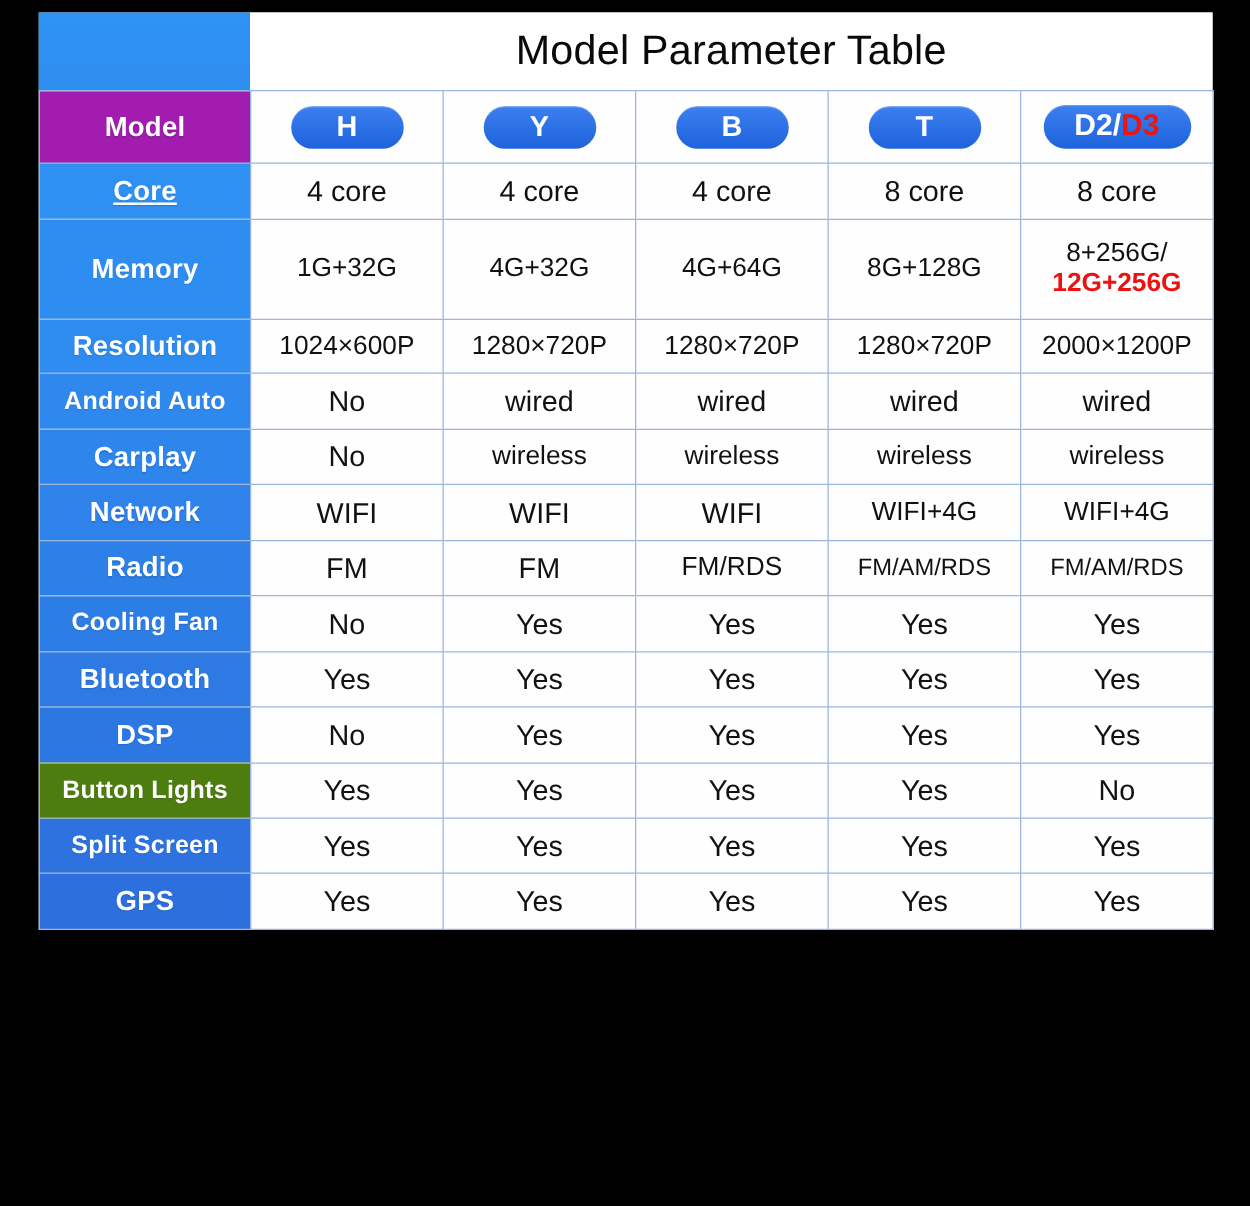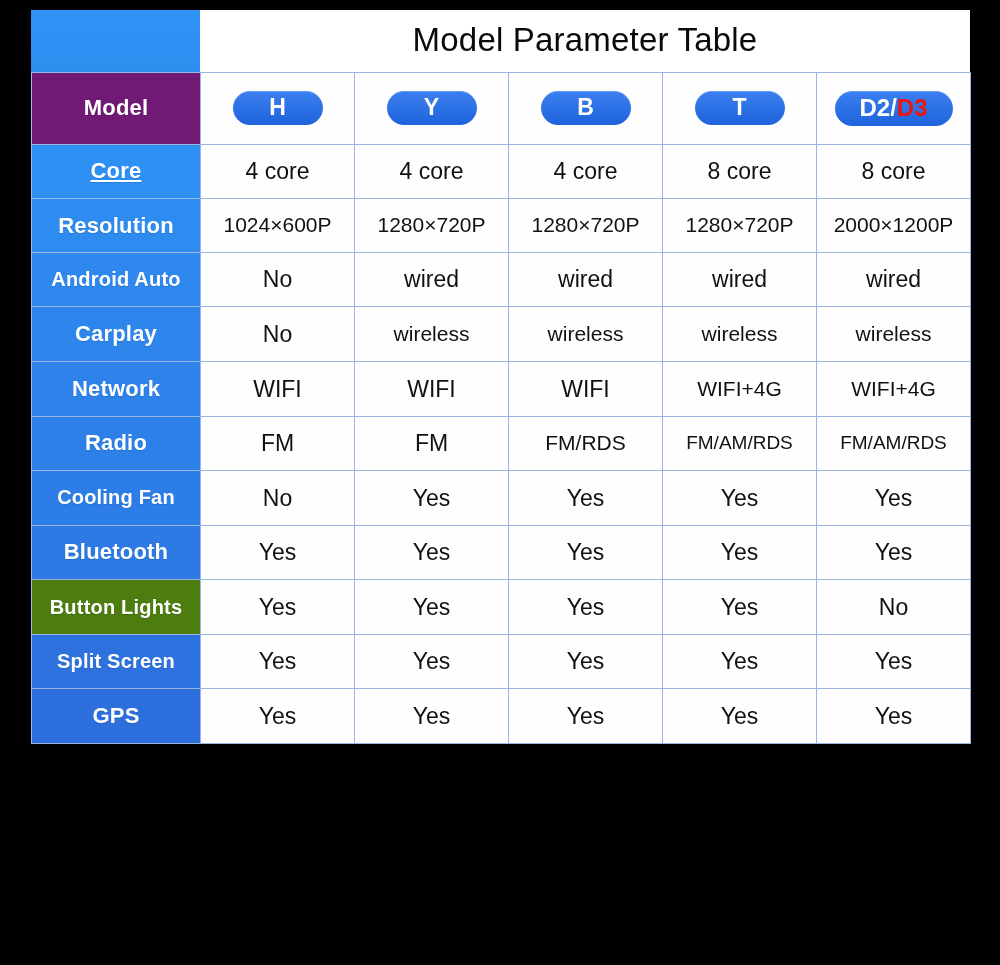--- a/index.html
+++ b/index.html
@@ -141,21 +141,21 @@
       <colgroup>
         <col class="label-col">
         <col class="data-col">
         <col class="data-col">
         <col class="data-col">
         <col class="data-col">
         <col class="data-col">
       </colgroup>
       <tbody id="table-body">
           <tr>
-            <td class="rowlabel" style="background: #701a75;">
+            <td class="rowlabel" style="background: #a21caf;">
               <span class="lbl-text">Model</span>
             </td>
             <td class="datacell"><span class="model-pill"><span class="pill-main">H</span></span></td>
             <td class="datacell"><span class="model-pill"><span class="pill-main">Y</span></span></td>
             <td class="datacell"><span class="model-pill"><span class="pill-main">B</span></span></td>
             <td class="datacell"><span class="model-pill"><span class="pill-main">T</span></span></td>
             <td class="datacell"><span class="model-pill wide"><span class="pill-main">D2/</span><span class="pill-alt">D3</span></span></td>
           </tr>
           <tr>
             <td class="rowlabel" style="background: rgb(46, 144, 243); text-decoration: underline;">
@@ -171,20 +171,41 @@
               <span class="cell-main">4 core</span>
             </td>
             <td class="datacell">
               <span class="cell-main">8 core</span>
             </td>
             <td class="datacell">
               <span class="cell-main">8 core</span>
             </td>
           </tr>
           <tr>
+            <td class="rowlabel" style="background: rgb(46, 141, 241);">
+              <span class="lbl-text">Memory</span>
+            </td>
+            <td class="datacell small">
+              <span class="cell-main">1G+32G</span>
+            </td>
+            <td class="datacell small">
+              <span class="cell-main">4G+32G</span>
+            </td>
+            <td class="datacell small">
+              <span class="cell-main">4G+64G</span>
+            </td>
+            <td class="datacell small">
+              <span class="cell-main">8G+128G</span>
+            </td>
+            <td class="datacell small">
+              <span class="cell-main">8+256G/</span>
+              <span class="cell-alt">12G+256G</span>
+            </td>
+          </tr>
+          <tr>
             <td class="rowlabel" style="background: rgb(46, 139, 239);">
               <span class="lbl-text">Resolution</span>
             </td>
             <td class="datacell small">
               <span class="cell-main">1024×600P</span>
             </td>
             <td class="datacell small">
               <span class="cell-main">1280×720P</span>
             </td>
             <td class="datacell small">
@@ -311,20 +332,40 @@
               <span class="cell-main">Yes</span>
             </td>
             <td class="datacell">
               <span class="cell-main">Yes</span>
             </td>
             <td class="datacell">
               <span class="cell-main">Yes</span>
             </td>
           </tr>
           <tr>
+            <td class="rowlabel" style="background: rgb(45, 119, 227);">
+              <span class="lbl-text">DSP</span>
+            </td>
+            <td class="datacell">
+              <span class="cell-main">No</span>
+            </td>
+            <td class="datacell">
+              <span class="cell-main">Yes</span>
+            </td>
+            <td class="datacell">
+              <span class="cell-main">Yes</span>
+            </td>
+            <td class="datacell">
+              <span class="cell-main">Yes</span>
+            </td>
+            <td class="datacell">
+              <span class="cell-main">Yes</span>
+            </td>
+          </tr>
+          <tr>
             <td class="rowlabel narrow" style="background: #4d7c0f;">
               <span class="lbl-text">Button Lights</span>
             </td>
             <td class="datacell">
               <span class="cell-main">Yes</span>
             </td>
             <td class="datacell">
               <span class="cell-main">Yes</span>
             </td>
             <td class="datacell">

